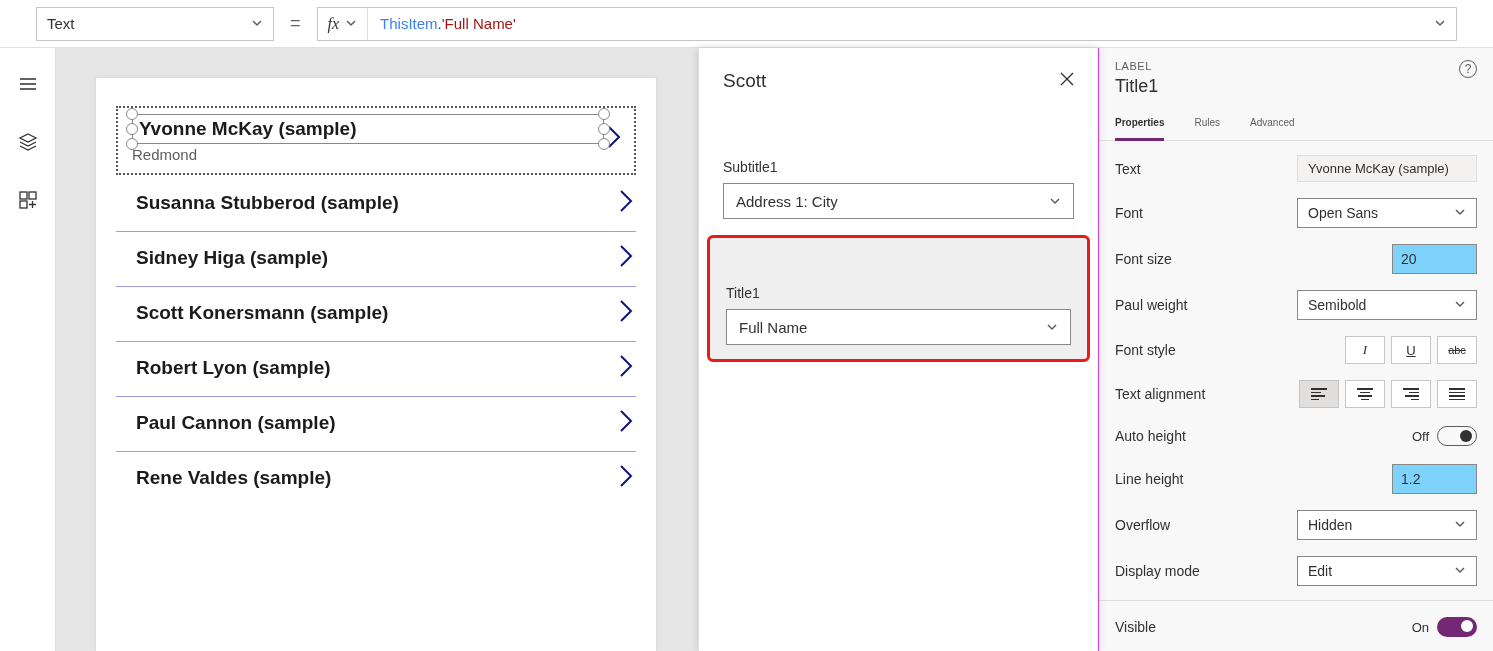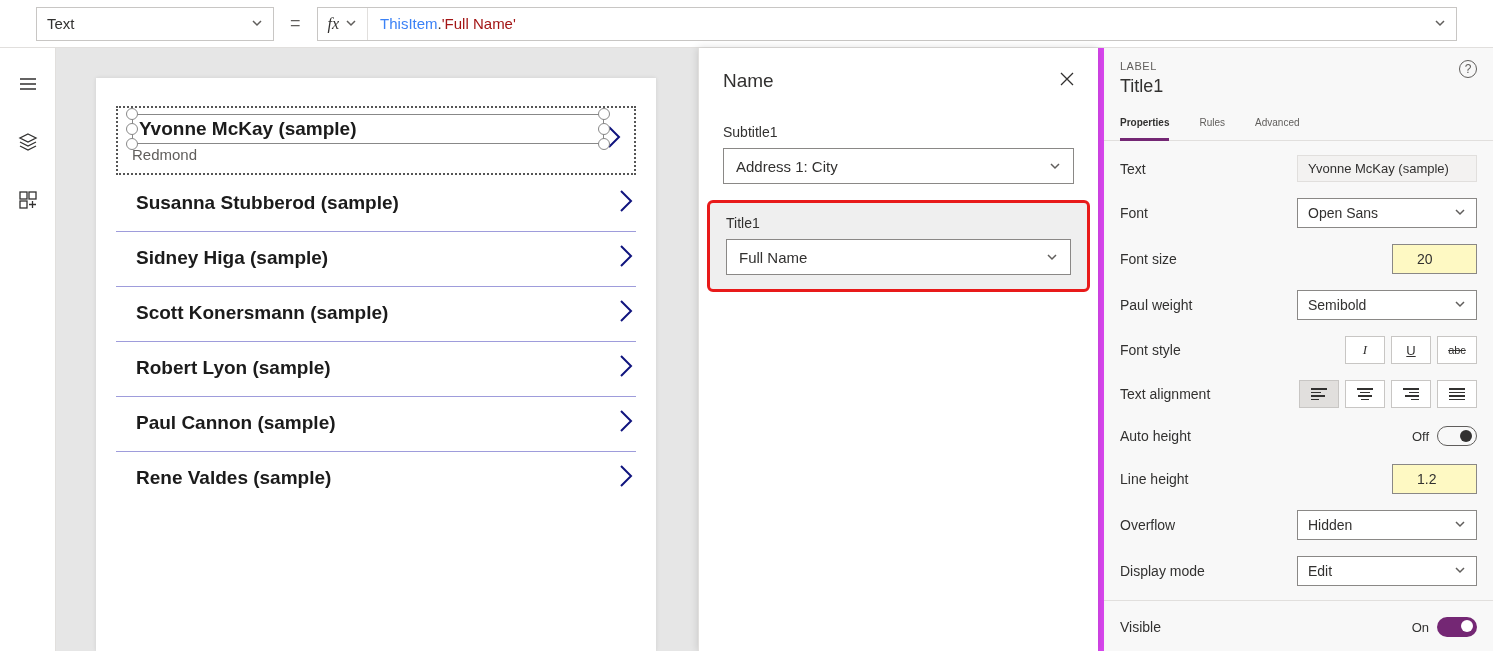--- a/index.html
+++ b/index.html
@@ -41,39 +41,39 @@
 
   .chevron-next svg { stroke: #10147e; }
 
   
   .data-panel { width: 400px; background: #fff; border-left: 1px solid #e1dfdd; padding: 22px 0 0 0; box-shadow: 0 0 8px rgba(0,0,0,0.15); position: absolute; left: 698px; top: 48px; bottom: 0; z-index: 5; }
   .data-header { display: flex; justify-content: space-between; align-items: center; padding: 0 24px 18px 24px; }
   .data-title { font-size: 19px; }
   .close-x svg { width: 14px; height: 14px; }
   .field-block { padding: 14px 24px 16px 24px; }
   .field-block.highlighted { border: 3px solid #e81a1a; border-radius: 6px; margin: 0 8px; background: #efefef; padding: 12px 16px 14px 16px; }
-  .field-label { font-size: 14px; color: #323130; margin-bottom: 8px; }
+  .field-label { font-size: 14px; color: #323130; margin-bottom: 8px; margin-top: 35px; }
   .field-combo { border: 1px solid #8a8886; height: 36px; display: flex; align-items: center; justify-content: space-between; padding: 0 12px; font-size: 15px; background: #fff; }
 
   
-  .props-panel { width: 395px; border-left: 6px solid #d946ef; background: #f8f8f8; display: flex; flex-direction: column; }
+  .props-panel { width: 395px; border-left: 1px solid #d946ef; background: #f8f8f8; display: flex; flex-direction: column; }
   .props-header { padding: 12px 16px 8px 16px; display: flex; justify-content: space-between; }
   .props-type { font-size: 11px; letter-spacing: 0.5px; color: #605e5c; }
   .props-name { font-size: 18px; margin-top: 4px; }
   .help-icon { width: 18px; height: 18px; border: 1px solid #605e5c; border-radius: 50%; display: flex; align-items: center; justify-content: center; font-size: 12px; color: #605e5c; }
   .tabs { display: flex; gap: 30px; padding: 4px 16px 0 16px; border-bottom: 1px solid #e1dfdd; }
   .tab { font-size: 10px; padding: 8px 0 10px 0; color: #605e5c; text-align: right; }
   .tab.active { color: #323130; font-weight: 600; border-bottom: 3px solid #742774; margin-bottom: -1px; }
 
   .prop-rows { padding: 6px 0; border-bottom: 1px solid #e1dfdd; }
   .prop-row { display: flex; align-items: center; justify-content: space-between; padding: 8px 16px; min-height: 40px; }
   .prop-label { font-size: 14px; }
   .prop-val-text { background: #f3f2f1; border: 1px solid #e1dfdd; padding: 5px 10px; font-size: 13px; width: 180px; text-align: left; }
   .prop-combo { border: 1px solid #8a8886; height: 30px; width: 180px; display: flex; align-items: center; justify-content: space-between; padding: 0 10px; font-size: 14px; background: #fff; }
-  .prop-input { border: 1px solid #8a8886; height: 30px; width: 85px; padding: 0 24px; font-size: 14px; background: #fef9c3; display: flex; align-items: center; }
+  .prop-input { border: 1px solid #8a8886; height: 30px; width: 85px; padding: 0 8px; font-size: 14px; background: #7dd3fc; display: flex; align-items: center; }
   .btn-group { display: flex; gap: 6px; }
   .icon-btn { width: 40px; height: 28px; border: 1px solid #c8c6c4; background: #fff; display: flex; align-items: center; justify-content: center; font-size: 13px; }
   .icon-btn.active { background: #e1dfdd; }
   .align-lines { display: flex; flex-direction: column; gap: 2px; }
   .align-lines span { display: block; height: 1.5px; background: #323130; }
   .toggle { display: flex; align-items: center; gap: 8px; }
   .toggle-track { width: 40px; height: 20px; border-radius: 10px; position: relative; }
   .toggle-track.off { border: 1px solid #605e5c; }
   .toggle-track.on { background: #742774; }
   .toggle-thumb { width: 12px; height: 12px; border-radius: 50%; background: #323130; position: absolute; top: 3px; }
@@ -336,21 +336,21 @@
               <div class="toggle-thumb"></div>
             </div>
         </div>
       </div>
     </div>
   </div>
 </div>
 
 <div class="data-panel">
   <div class="data-header">
-    <span class="data-title">Name</span>
+    <span class="data-title">Scott</span>
     <span class="close-x">
       <svg viewBox="0 0 14 14">
           <path d="M1 1l12 12M13 1L1 13" stroke="#323130" stroke-width="1.3"></path>
         </svg>
     </span>
   </div>
   <div class="field-block">
     <div class="field-label">Subtitle1</div>
     <div class="field-combo">
       <span>Address 1: City</span>

